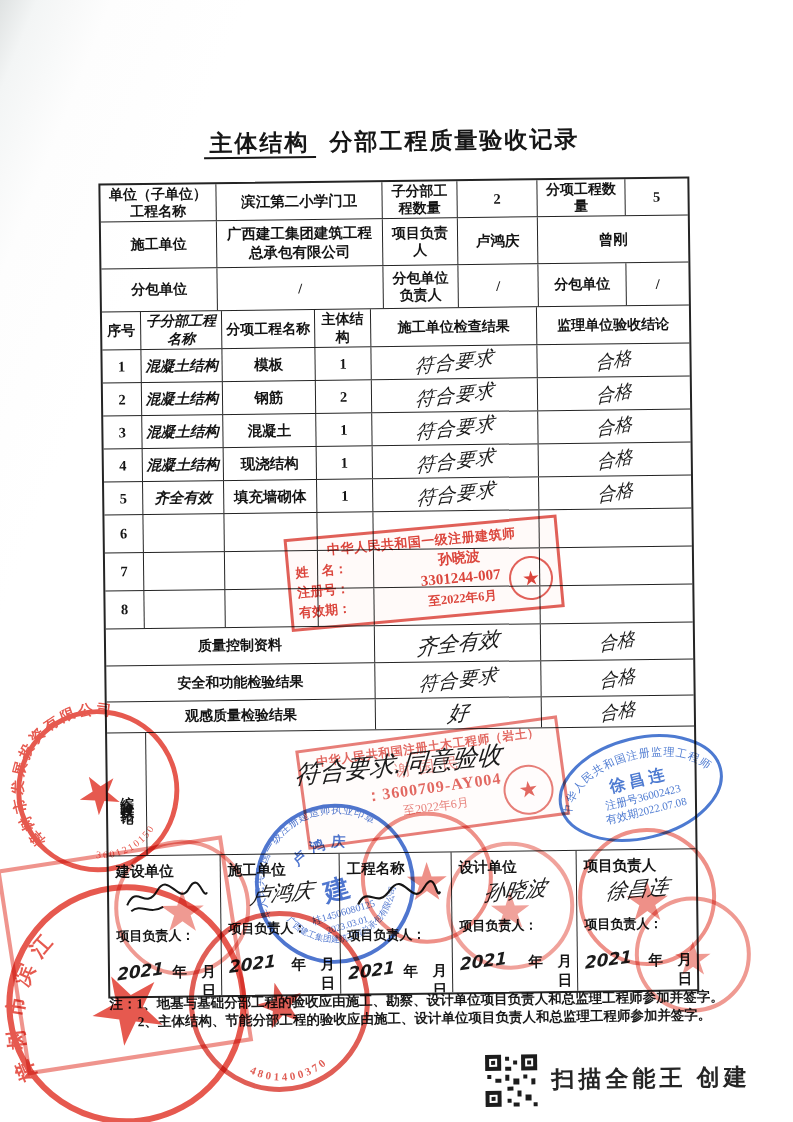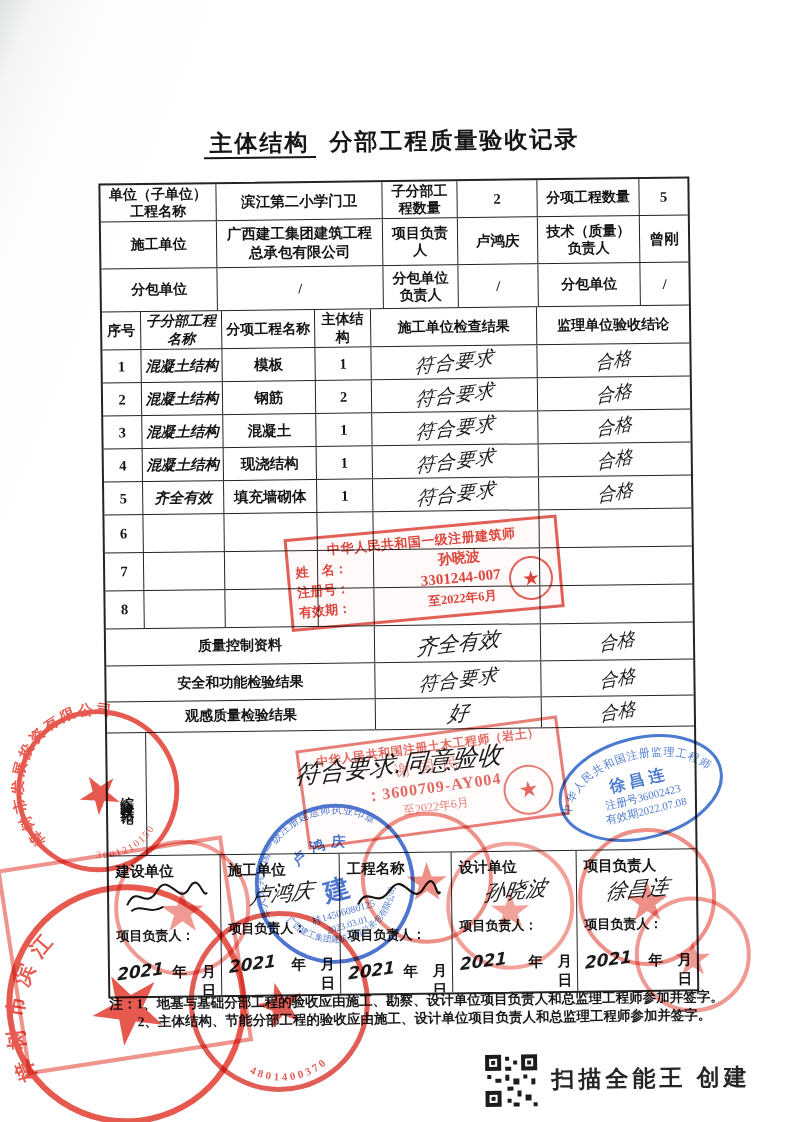--- a/index.html
+++ b/index.html
@@ -15,21 +15,21 @@
   .doc-table{position:absolute;left:103px;top:180px;width:591px;border:2.2px solid #242424;
     background:rgba(255,255,255,.0);color:#141414;box-sizing:border-box;}
   .band{display:flex;border-bottom:1.6px solid #242424;box-sizing:border-box;}
   .band:last-child{border-bottom:none;}
   .cell{border-right:1.6px solid #242424;box-sizing:border-box;display:flex;align-items:center;
     justify-content:center;text-align:center;padding:1px 3px;overflow:hidden;flex:none;}
   .cell:last-child{border-right:none;flex:1;}
   .lab{font-weight:600;font-size:14px;line-height:1.25;}
   .val{font-size:14.5px;font-weight:600;}
   
-  .i1{width:116px;}.i2{width:166px;}.i3{width:75px;}.i4{width:80px;}.i5{width:102px;}
+  .i1{width:116px;}.i2{width:166px;}.i3{width:75px;}.i4{width:80px;}.i5{width:88px;}
   .h-info1{height:37px;}.h-info2{height:47px;}.h-info3{height:43px;}
   
   .c1{width:39px;}.c2{width:81px;font-style:italic;}.c3{width:93px;}.c4{width:56px;}.c5{width:166px;}
   .h-ihead{height:38px;}
   .h-item{height:33px;}
   .h-item68{height:38px;}
   
   .s1{width:269px;}
   .h-sum1{height:37px;}.h-sum2{height:36px;}.h-sum3{height:31px;}
   
@@ -97,21 +97,20 @@
         <div class="cell val i4">2</div>
         <div class="cell lab i5">分项工程数量</div>
         <div class="cell val">5</div>
       </div>
 
       <div class="band h-info2">
         <div class="cell lab i1">施工单位</div>
         <div class="cell val i2">广西建工集团建筑工程总承包有限公司</div>
         <div class="cell lab i3">项目负责人</div>
         <div class="cell val i4">卢鸿庆</div>
-        <div class="cell lab i5">技术（质量）负责人</div>
         <div class="cell val">曾刚</div>
       </div>
 
       <div class="band h-info3">
         <div class="cell lab i1">分包单位</div>
         <div class="cell val i2">/</div>
         <div class="cell lab i3">分包单位负责人</div>
         <div class="cell val i4">/</div>
         <div class="cell lab i5">分包单位</div>
         <div class="cell val">/</div>

